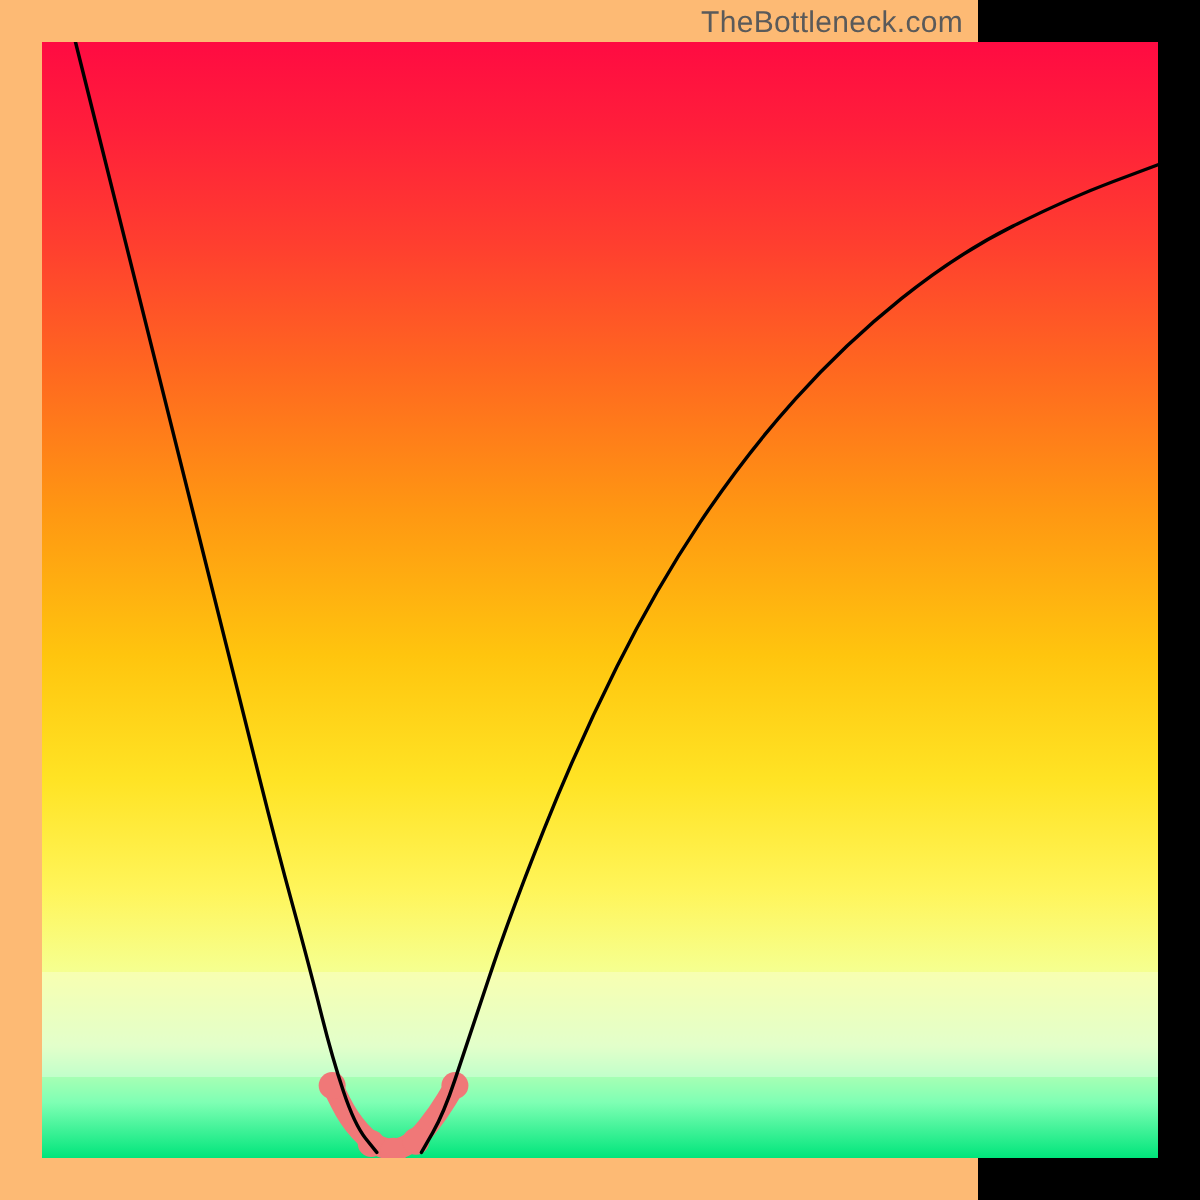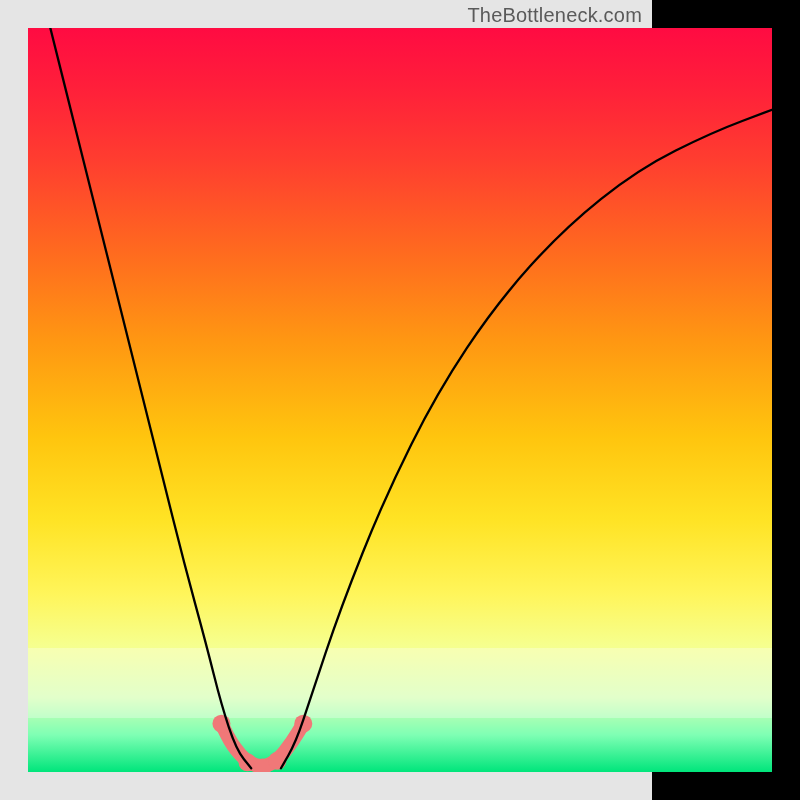--- a/index.html
+++ b/index.html
@@ -8,21 +8,21 @@
     width: 800px;
     height: 800px;
     overflow: hidden;
     background: #000;
     font-family: Arial, Helvetica, sans-serif;
   }
   .stage {
     position: relative;
     width: 652px;
     height: 800px;
-    background: #e5e5e5;
+    background: #fdba74;
   }
   .watermark {
     position: absolute;
     top: 4px;
     right: 10px;
     color: #5a5a5a;
     font-size: 20px;
     font-weight: 400;
     letter-spacing: 0.2px;
     z-index: 40;

